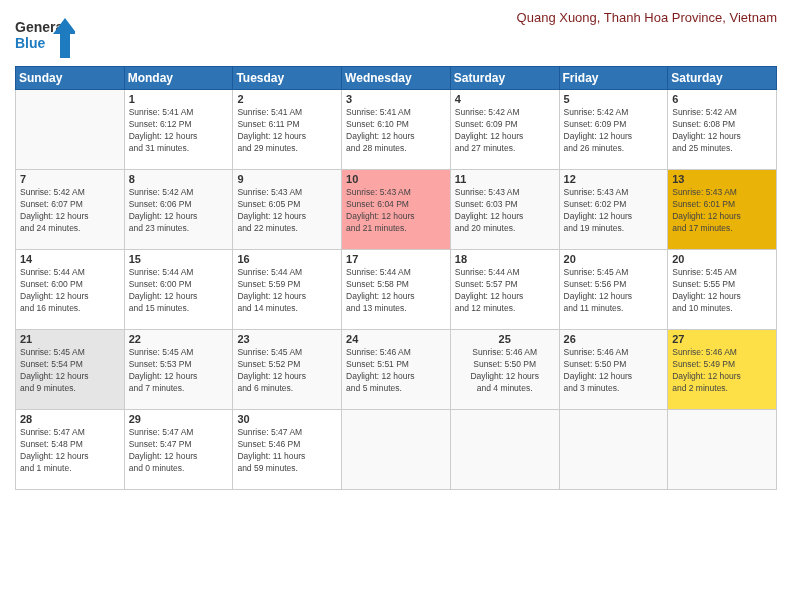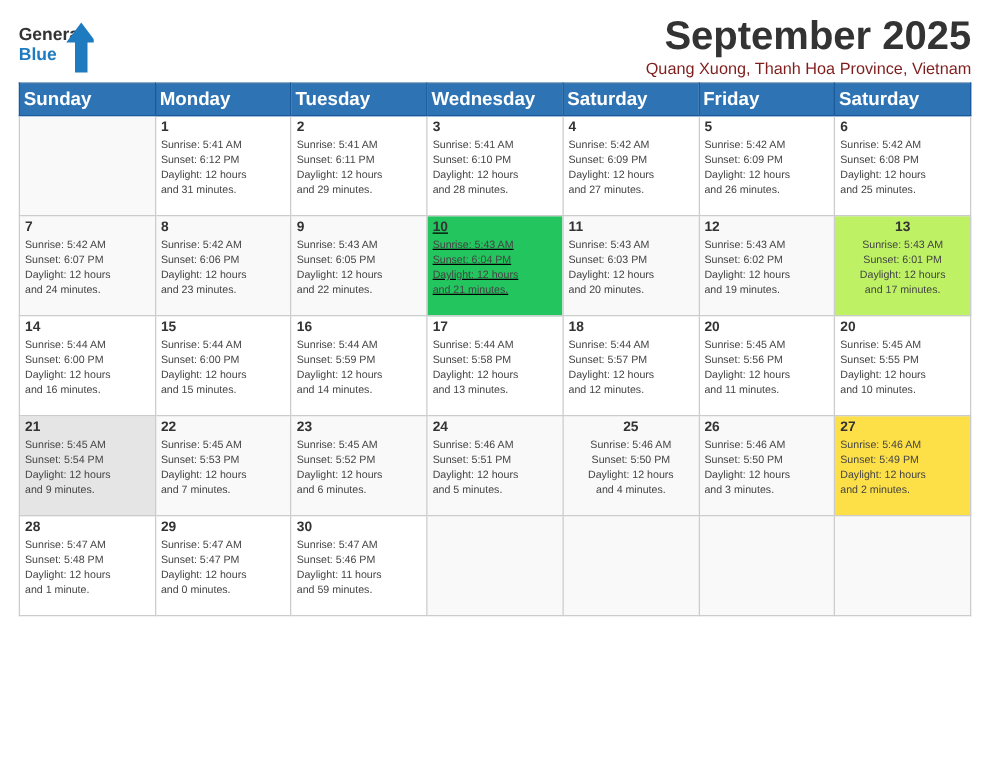--- a/index.html
+++ b/index.html
@@ -41,21 +41,21 @@
     .calendar {
       width: 100%;
       border-collapse: collapse;
       font-size: 9.5px;
     }
     .calendar th {
       background-color: #2e74b5;
       color: white;
       padding: 4px 3px;
       text-align: left;
-      font-size: 15px;
+      font-size: 12px;
       font-weight: bold;
       border: 1px solid #1a5a9a;
     }
     .calendar td {
       border: 1px solid #ccc;
       padding: 3px 4px;
       vertical-align: top;
       height: 80px;
       width: 14.28%;
     }
@@ -81,21 +81,20 @@
 <div class="page">
   <div class="header">
     <div class="logo" style="display: flex; align-items: flex-start; gap: 0px;">
         <svg width="60" height="48" viewBox="0 0 60 48">
   <text x="0" y="18" font-size="14" font-weight="bold" fill="#333" font-family="Arial,sans-serif">General</text>
   <text x="0" y="34" font-size="14" font-weight="bold" fill="#1e7bbf" font-family="Arial,sans-serif">Blue</text>
   <polygon points="50,4 62,20 55,20 55,44 45,44 45,20 38,20" fill="#1e7bbf"></polygon>
 </svg>
       </div>
     <div class="title-section">
-      <div class="month-title">September 2025</div>
       <div class="subtitle">Quang Xuong, Thanh Hoa Province, Vietnam</div>
     </div>
   </div>
 
   <table class="calendar">
     <thead>
       <tr>
         <th>Sunday</th>
         <th>Monday</th>
         <th>Tuesday</th>
@@ -139,33 +138,33 @@
             <div class="day-info">Sunrise: 5:42 AM<br>Sunset: 6:07 PM<br>Daylight: 12 hours<br>and 24 minutes.</div>
           </td>
           <td style="background: rgb(249, 249, 249);">
             <span class="day-num">8</span>
             <div class="day-info">Sunrise: 5:42 AM<br>Sunset: 6:06 PM<br>Daylight: 12 hours<br>and 23 minutes.</div>
           </td>
           <td style="background: rgb(249, 249, 249);">
             <span class="day-num">9</span>
             <div class="day-info">Sunrise: 5:43 AM<br>Sunset: 6:05 PM<br>Daylight: 12 hours<br>and 22 minutes.</div>
           </td>
-          <td style="background: #22c55e; text-decoration: underline;">
+          <td style="background: #fca5a5;">
             <span class="day-num">10</span>
             <div class="day-info">Sunrise: 5:43 AM<br>Sunset: 6:04 PM<br>Daylight: 12 hours<br>and 21 minutes.</div>
           </td>
           <td style="background: rgb(249, 249, 249);">
             <span class="day-num">11</span>
             <div class="day-info">Sunrise: 5:43 AM<br>Sunset: 6:03 PM<br>Daylight: 12 hours<br>and 20 minutes.</div>
           </td>
           <td style="background: rgb(249, 249, 249);">
             <span class="day-num">12</span>
             <div class="day-info">Sunrise: 5:43 AM<br>Sunset: 6:02 PM<br>Daylight: 12 hours<br>and 19 minutes.</div>
           </td>
-          <td style="background: #bef264; text-align: center;">
+          <td style="background: #eab308;">
             <span class="day-num">13</span>
             <div class="day-info">Sunrise: 5:43 AM<br>Sunset: 6:01 PM<br>Daylight: 12 hours<br>and 17 minutes.</div>
           </td>
         </tr>
         <tr>
           <td>
             <span class="day-num">14</span>
             <div class="day-info">Sunrise: 5:44 AM<br>Sunset: 6:00 PM<br>Daylight: 12 hours<br>and 16 minutes.</div>
           </td>
           <td>

